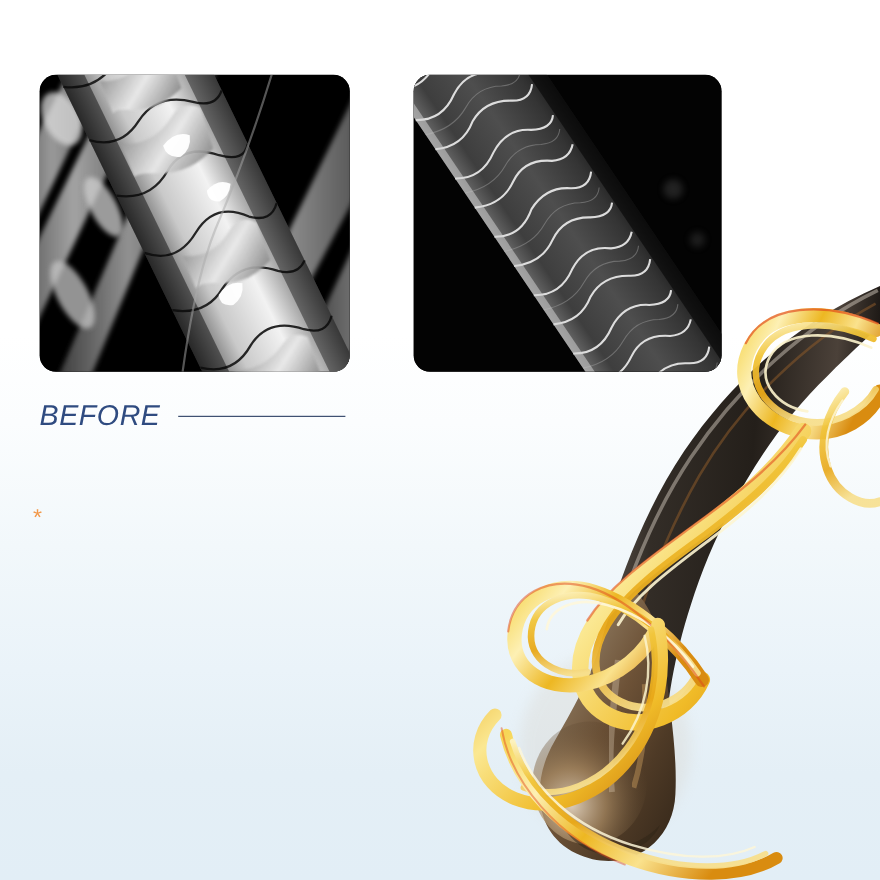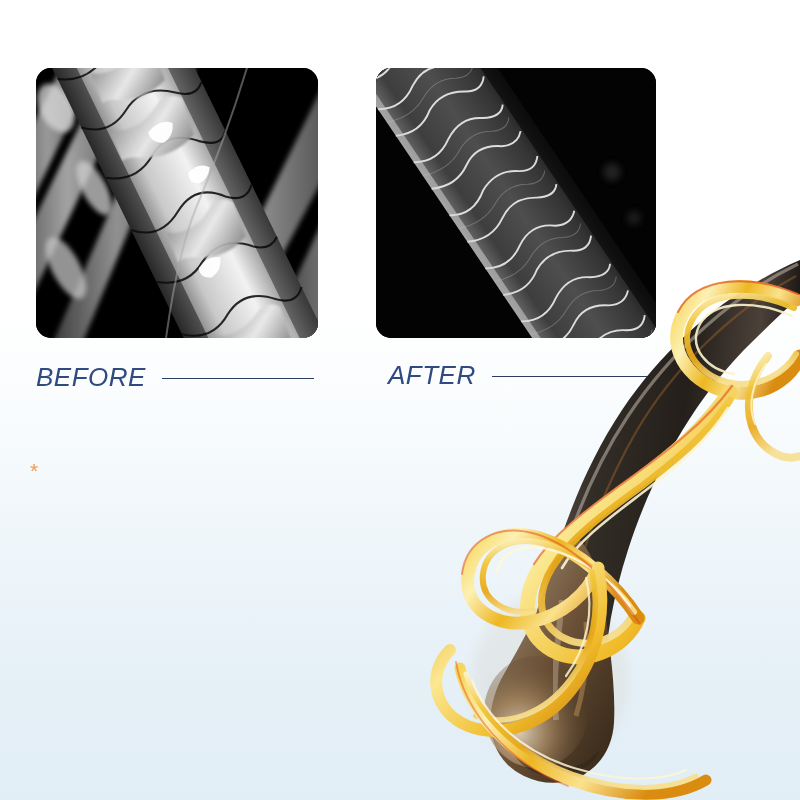--- a/index.html
+++ b/index.html
@@ -254,24 +254,20 @@
         </g>
       </g>
     </svg>
   </div>
 
   <div class="caption-row" id="caption-before">
     <span class="caption-label">BEFORE</span>
     <span class="caption-rule"></span>
   </div>
 
-  <div class="caption-row" id="caption-after">
-    <span class="caption-label">AFTER</span>
-    <span class="caption-rule"></span>
-  </div>
 
   <div id="footnote">
     <span id="footnote-asterisk">*</span>
   </div>
 
   <div id="artwork">
     <svg viewBox="0 0 400 550" preserveAspectRatio="xMidYMid meet">
       <defs>
 
         <linearGradient id="hairG" x1="0" y1="0" x2="1" y2="0.15">

